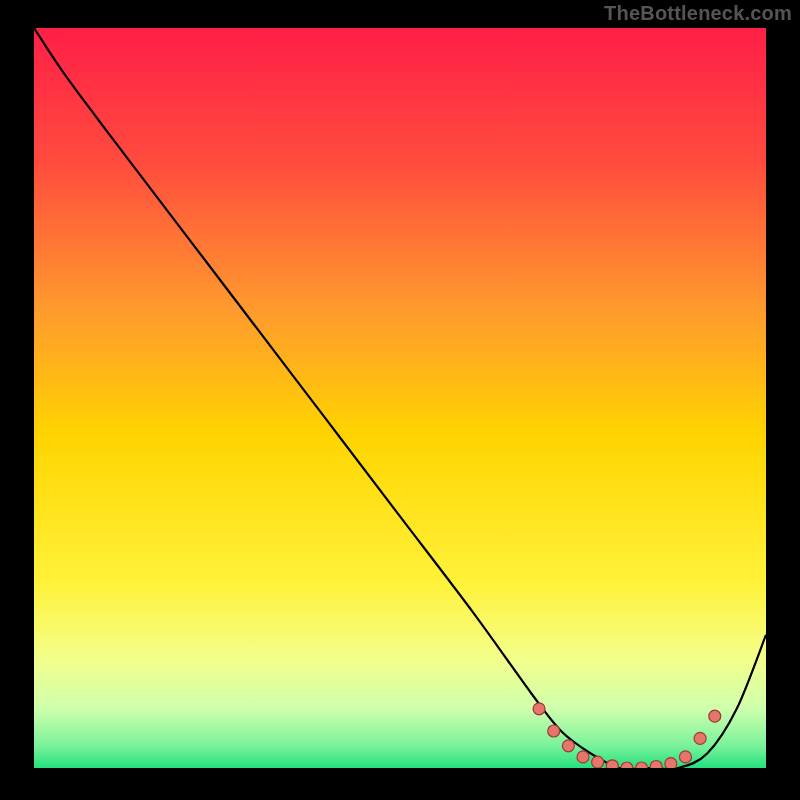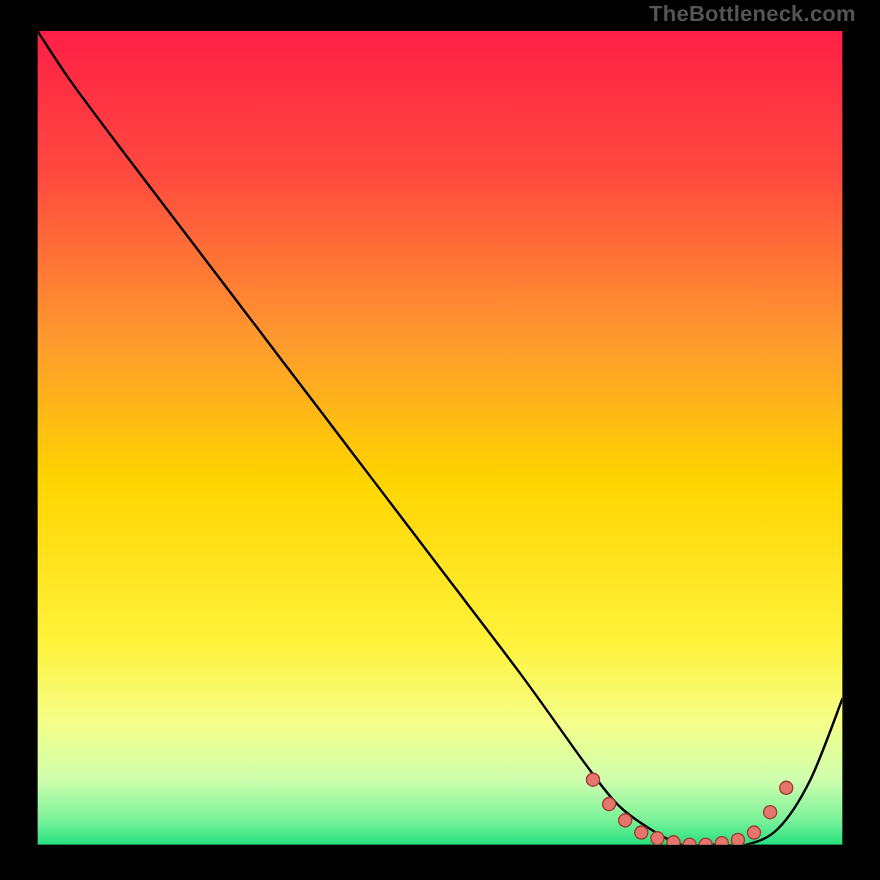--- a/index.html
+++ b/index.html
@@ -13,21 +13,21 @@
   }
   .stage {
     position: relative;
     width: 800px;
     height: 800px;
     background: #000;
   }
   .attrib {
     position: absolute;
     top: 2px;
-    right: 22px;
+    right: 8px;
     color: #555;
     font-size: 20px;
     font-weight: 600;
     letter-spacing: 0.2px;
     margin-left: 12px;
   }
   .plot {
     position: absolute;
     left: 34px;
     top: 28px;

